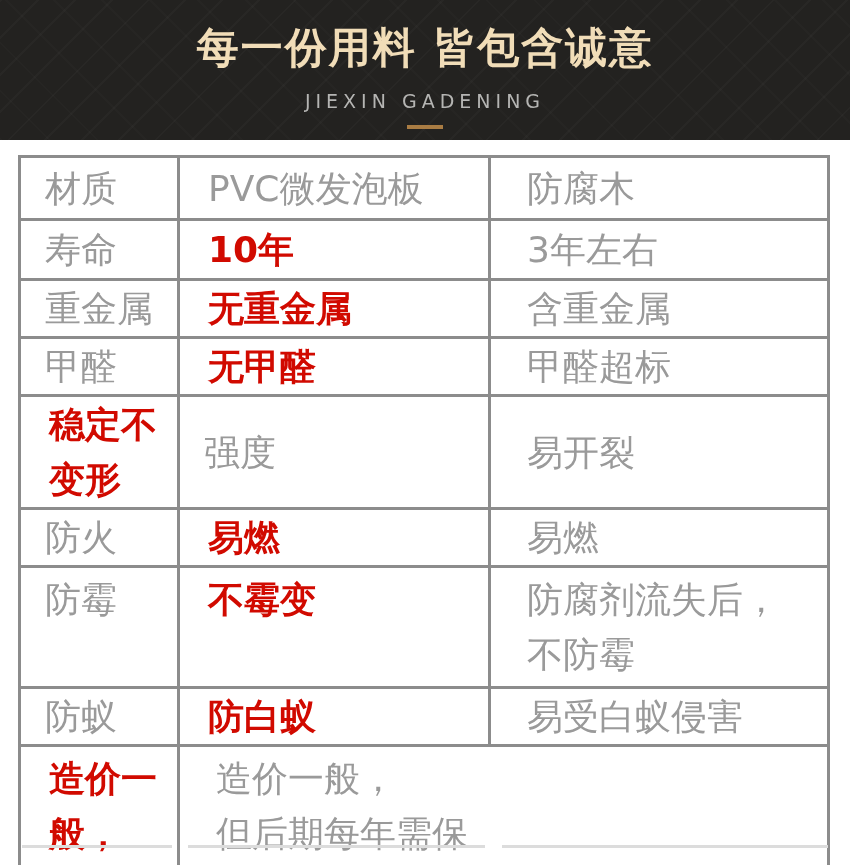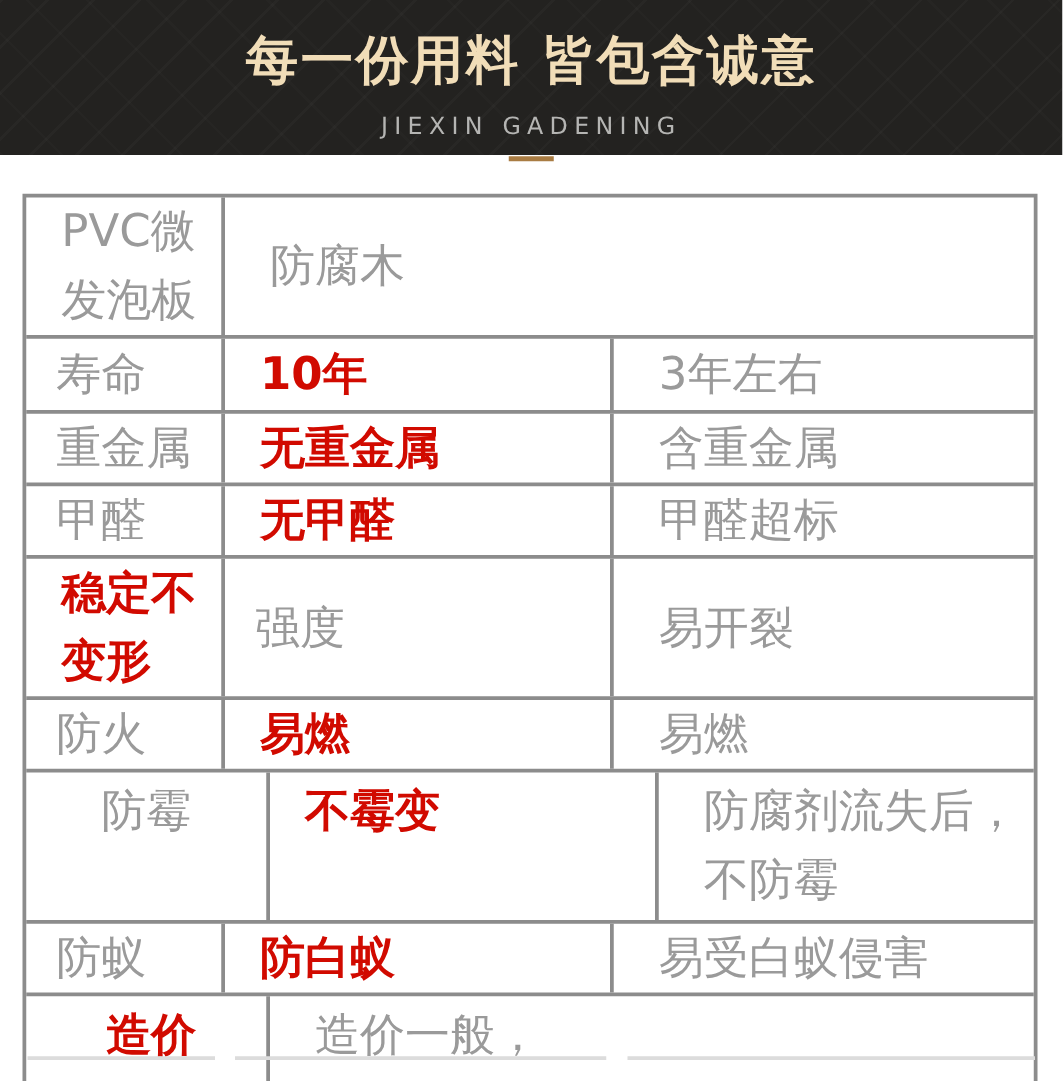--- a/index.html
+++ b/index.html
@@ -17,21 +17,21 @@
     --gold: #a97c43;
     --border: #8c8c8c;
     --gray-text: #9a9a9a;
     --red-text: #d10a00;
     --faint-line: #dcdcdc;
   }
 
   
   .header {
     position: absolute; left: 0; top: 0;
-    width: 850px; height: 124px;
+    width: 850px; height: 140px;
     background-color: var(--header-bg);
     background-image:
       repeating-linear-gradient(135deg,
         rgba(255,255,255,0.025) 0px, rgba(255,255,255,0.025) 2px,
         transparent 2px, transparent 26px),
       repeating-linear-gradient(45deg,
         rgba(255,255,255,0.015) 0px, rgba(255,255,255,0.015) 2px,
         transparent 2px, transparent 34px);
     text-align: center;
   }
@@ -83,21 +83,20 @@
   .cell + .cell { border-left: 3px solid var(--border); }
   .label-cell { padding-left: 24px; }
   .pvc-cell   { padding-left: 28px; }
   .wood-cell  { padding-left: 36px; padding-right: 10px; }
   .highlight  { color: var(--red-text); font-weight: bold; }
 
   .row.multi .cell {
     align-items: flex-start;
     padding-top: 4px;
     padding-bottom: 4px;
-    margin-left: 36px;
   }
 
   
   .next-edge {
     position: absolute;
     top: 845px; height: 3px;
     background: var(--faint-line);
   }
   .next-edge.seg1 { left: 22px;  width: 150px; }
   .next-edge.seg2 { left: 188px; width: 297px; }
@@ -107,20 +106,21 @@
 <body>
 
 <div class="header">
   <div class="header-title">每一份用料 皆包含诚意</div>
   <div class="header-subtitle">JIEXIN GADENING</div>
   <div class="header-divider"></div>
 </div>
 
 <div class="cmp-table">
     <div class="row">
+      <div class="cell label-cell">材质</div>
       <div class="cell pvc-cell">PVC微发泡板</div>
       <div class="cell wood-cell">防腐木</div>
     </div>
     <div class="row">
       <div class="cell label-cell">寿命</div>
       <div class="cell pvc-cell highlight">10年</div>
       <div class="cell wood-cell">3年左右</div>
     </div>
     <div class="row">
       <div class="cell label-cell">重金属</div>

